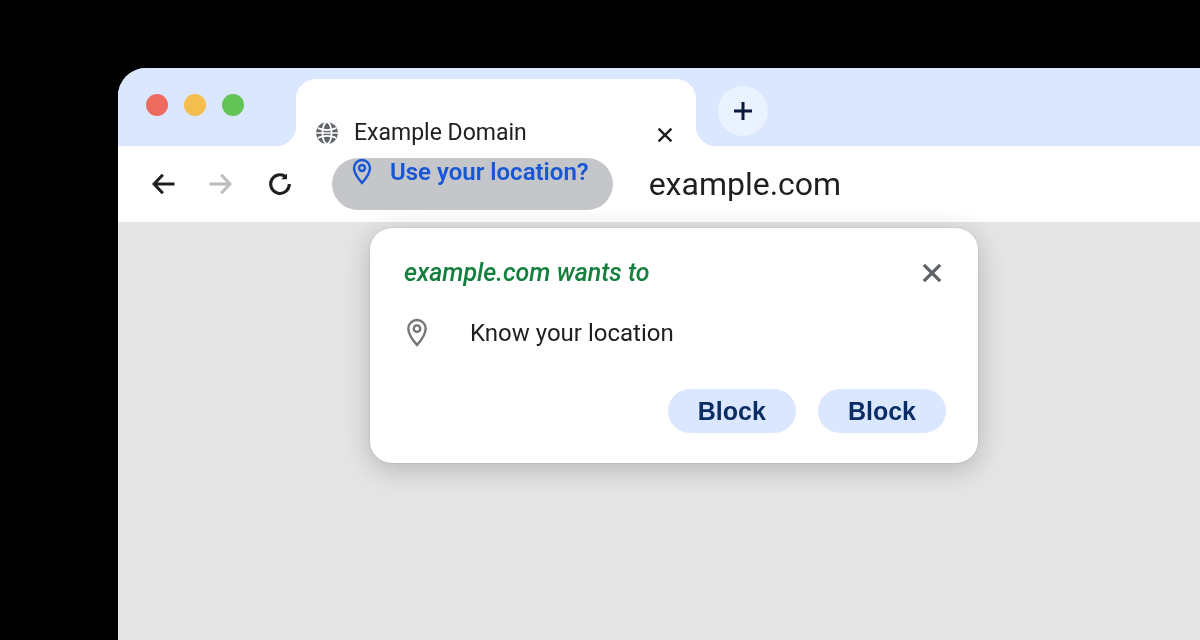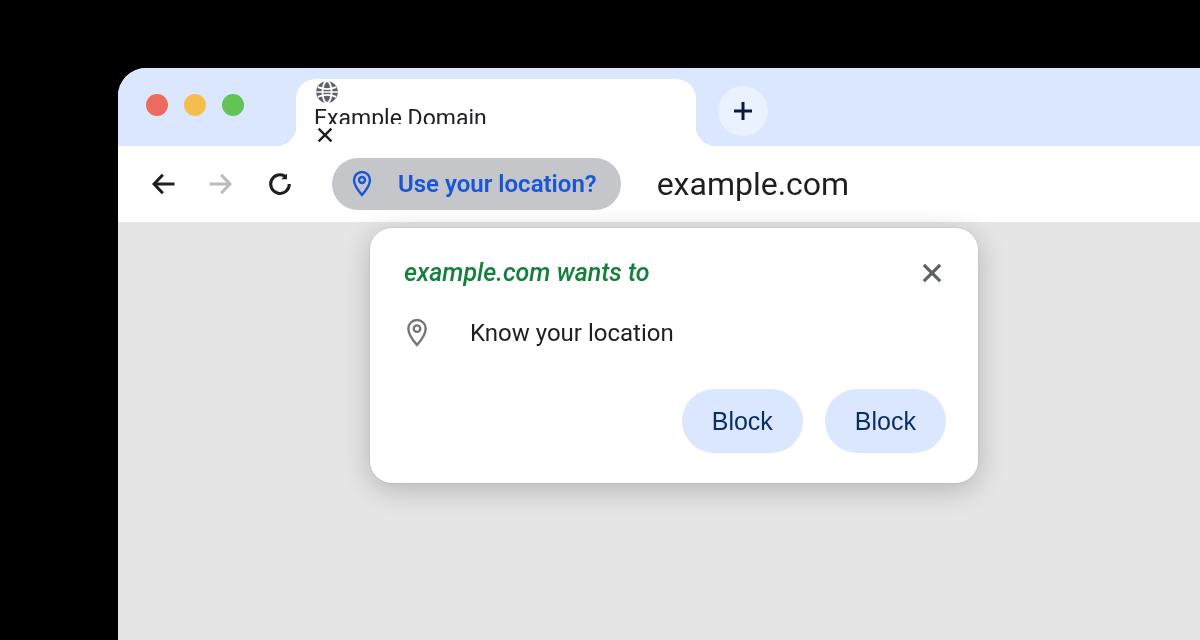--- a/index.html
+++ b/index.html
@@ -38,23 +38,22 @@
   .tab {
     position: absolute;
     left: 178px;
     top: 11px;
     width: 400px;
     height: 67px;
     background: #fff;
     border-top-left-radius: 20px;
     border-top-right-radius: 20px;
     display: flex;
-    align-items: flex-start;
+    align-items: flex-end;
     padding: 0 20px 0 18px;
-    flex-direction: column;
   }
   .tab::before, .tab::after {
     content: "";
     position: absolute;
     bottom: 0;
     width: 20px;
     height: 20px;
     background: #fff;
   }
   .tab::before { left: -20px; -webkit-mask: radial-gradient(circle 20px at 0 0, transparent 0 20px, #000 20.5px); mask: radial-gradient(circle 20px at 0 0, transparent 0 20px, #000 20.5px); }
@@ -99,23 +98,23 @@
   .nav-btn.back svg   { stroke: #1f1f1f; }
   .nav-btn.fwd  svg   { stroke: #b9bbbe; }
   .nav-btn.reload svg { stroke: #1f1f1f; }
   .nav-btn.reload { margin-left: 4px; margin-right: 20px; }
 
   .location-chip {
     height: 52px;
     background: #c4c6ca;
     border-radius: 26px;
     display: flex;
-    align-items: center;
+    align-items: flex-start;
     padding: 0 24px 0 18px;
-    gap: 24px;
+    gap: 16px;
     cursor: pointer;
   }
   .location-chip svg { width: 24px; height: 28px; fill: none; stroke: #1856d6; stroke-width: 2.4; }
   .location-chip span { font-size: 24px; font-weight: 600; color: #1856d6; }
 
   .url {
     font-size: 32px;
     color: #1f1f1f;
     margin-left: 28px;
     flex: 1;
@@ -161,29 +160,29 @@
   .perm-row svg { width: 26px; height: 32px; fill: none; stroke: #757575; stroke-width: 2.2; }
   .perm-row span { font-size: 24px; color: #1f1f1f; }
 
   .popup-actions {
     display: flex;
     justify-content: flex-end;
     gap: 22px;
   }
   .pill-btn {
     min-width: 120px;
-    height: 64px;
+    height: 44px;
     border-radius: 32px;
     background: #dbe7ff;
     display: flex;
     align-items: center;
     justify-content: center;
     padding: 0 30px;
     font-size: 25px;
-    font-weight: 400;
+    font-weight: 700;
     color: #0b2d66;
     cursor: pointer;
     border: none;
   }
 </style>
 </head>
 <body>
 
 <div class="browser">
 

